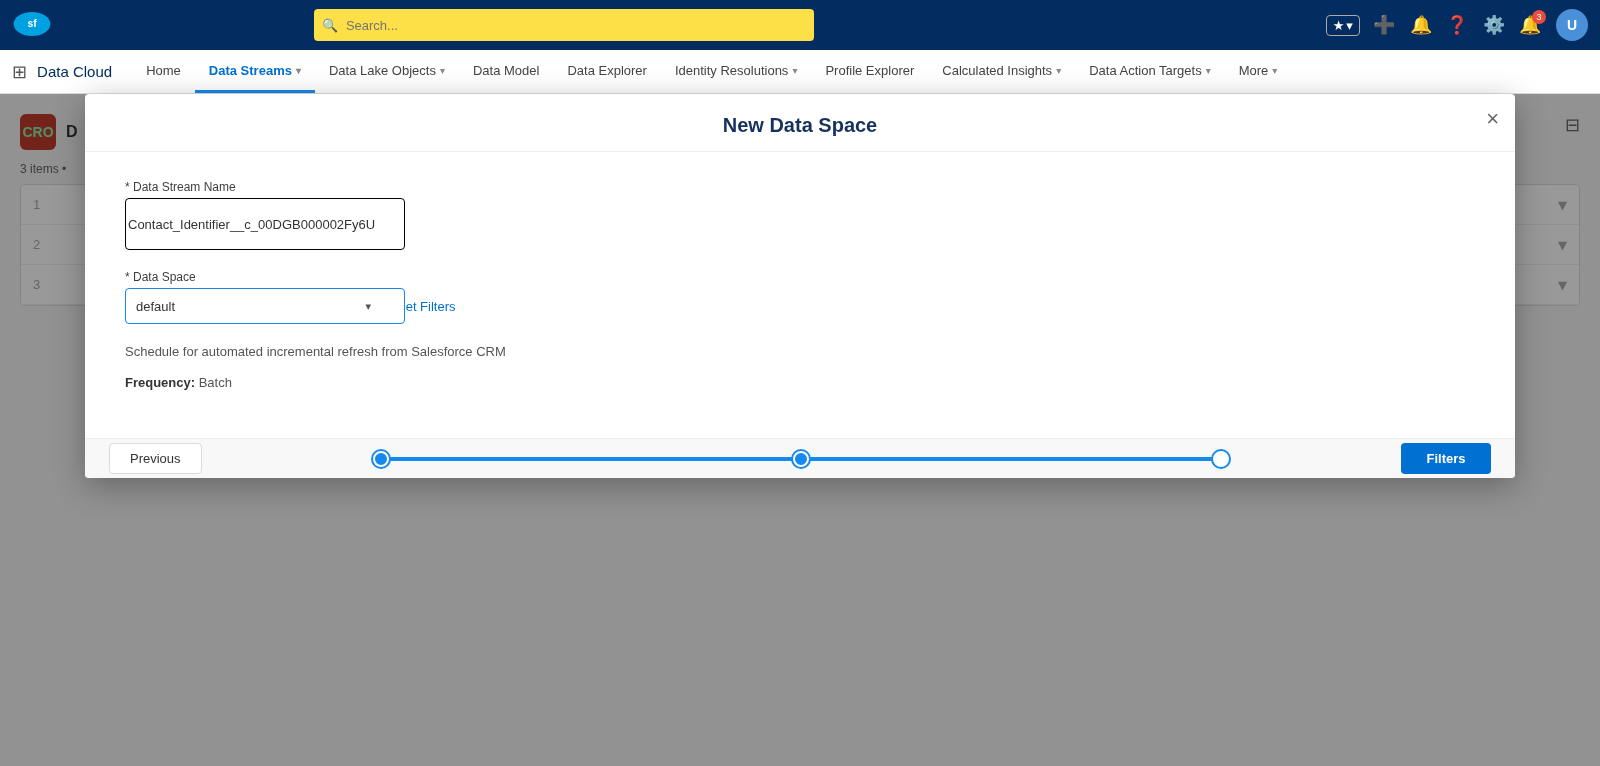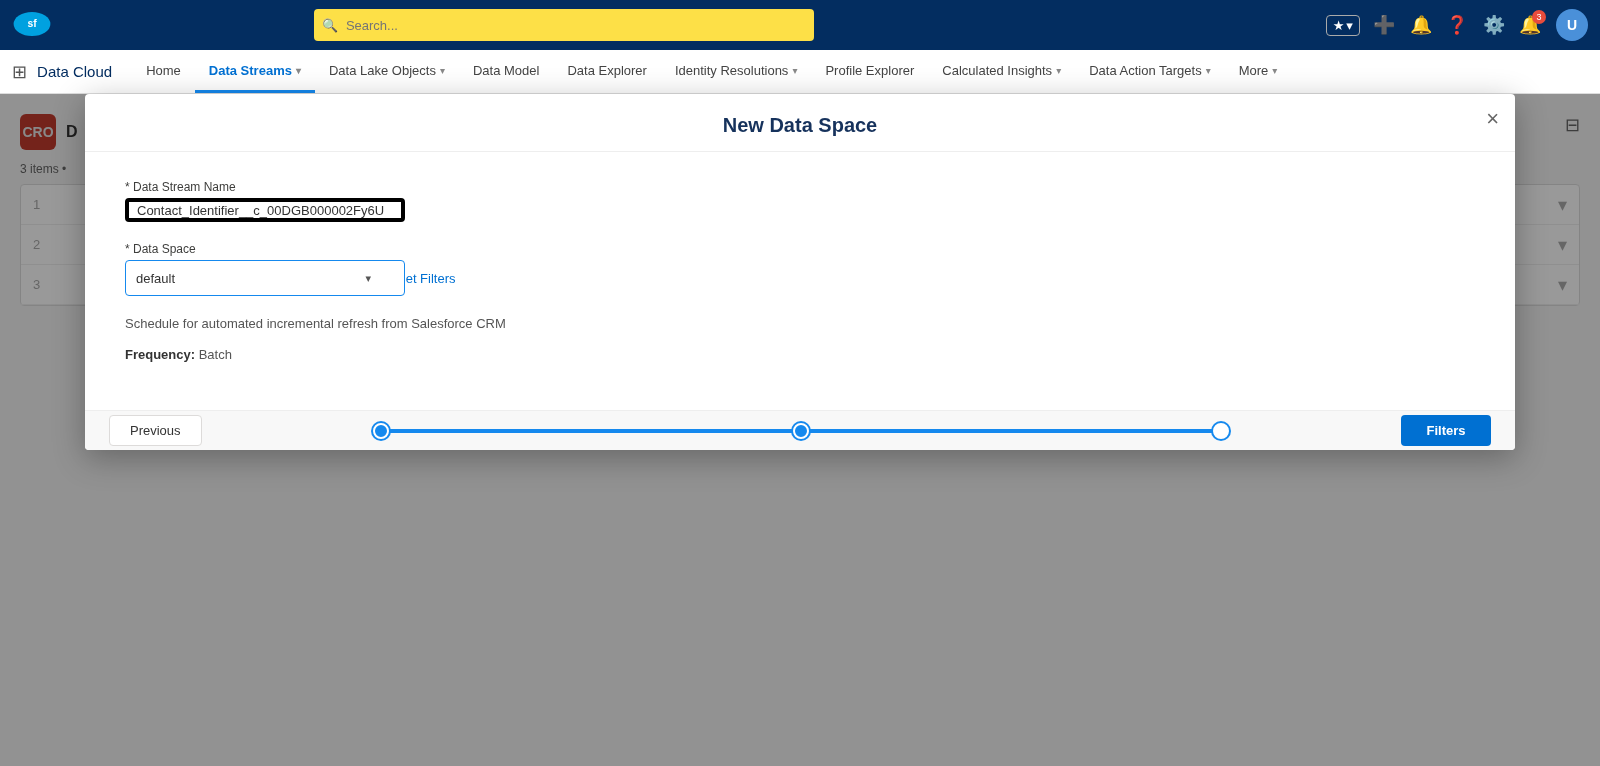--- a/index.html
+++ b/index.html
@@ -178,21 +178,21 @@
       margin-bottom: 12px;
     }
     .bg-page-icon {
       width: 36px;
       height: 36px;
       background: #c23b2e;
       border-radius: 6px;
       display: flex;
       align-items: center;
       justify-content: center;
-      color: #e5e5e5;
+      color: #86efac;
       font-size: 14px;
       font-weight: bold;
     }
     .bg-page-title {
       font-size: 16px;
       font-weight: 600;
       color: #333;
     }
     .bg-stats {
       font-size: 12px;
@@ -293,24 +293,24 @@
       margin-bottom: 20px;
     }
     .form-label {
       font-size: 12px;
       color: #3e3e3c;
       margin-bottom: 4px;
       display: block;
     }
     .form-input {
       width: 280px;
-      height: 24px;
-      border: 4px solid #000000;
-      border-radius: 4px;
-      padding: 0 8px;
+      height: 52px;
+      border: 1px solid #000000;
+      border-radius: 4px;
+      padding: 0 2px;
       font-size: 13px;
       color: #333;
       outline: none;
     }
     .data-space-row {
       display: flex;
       align-items: center;
       gap: 16px;
     }
     .select-wrapper {

